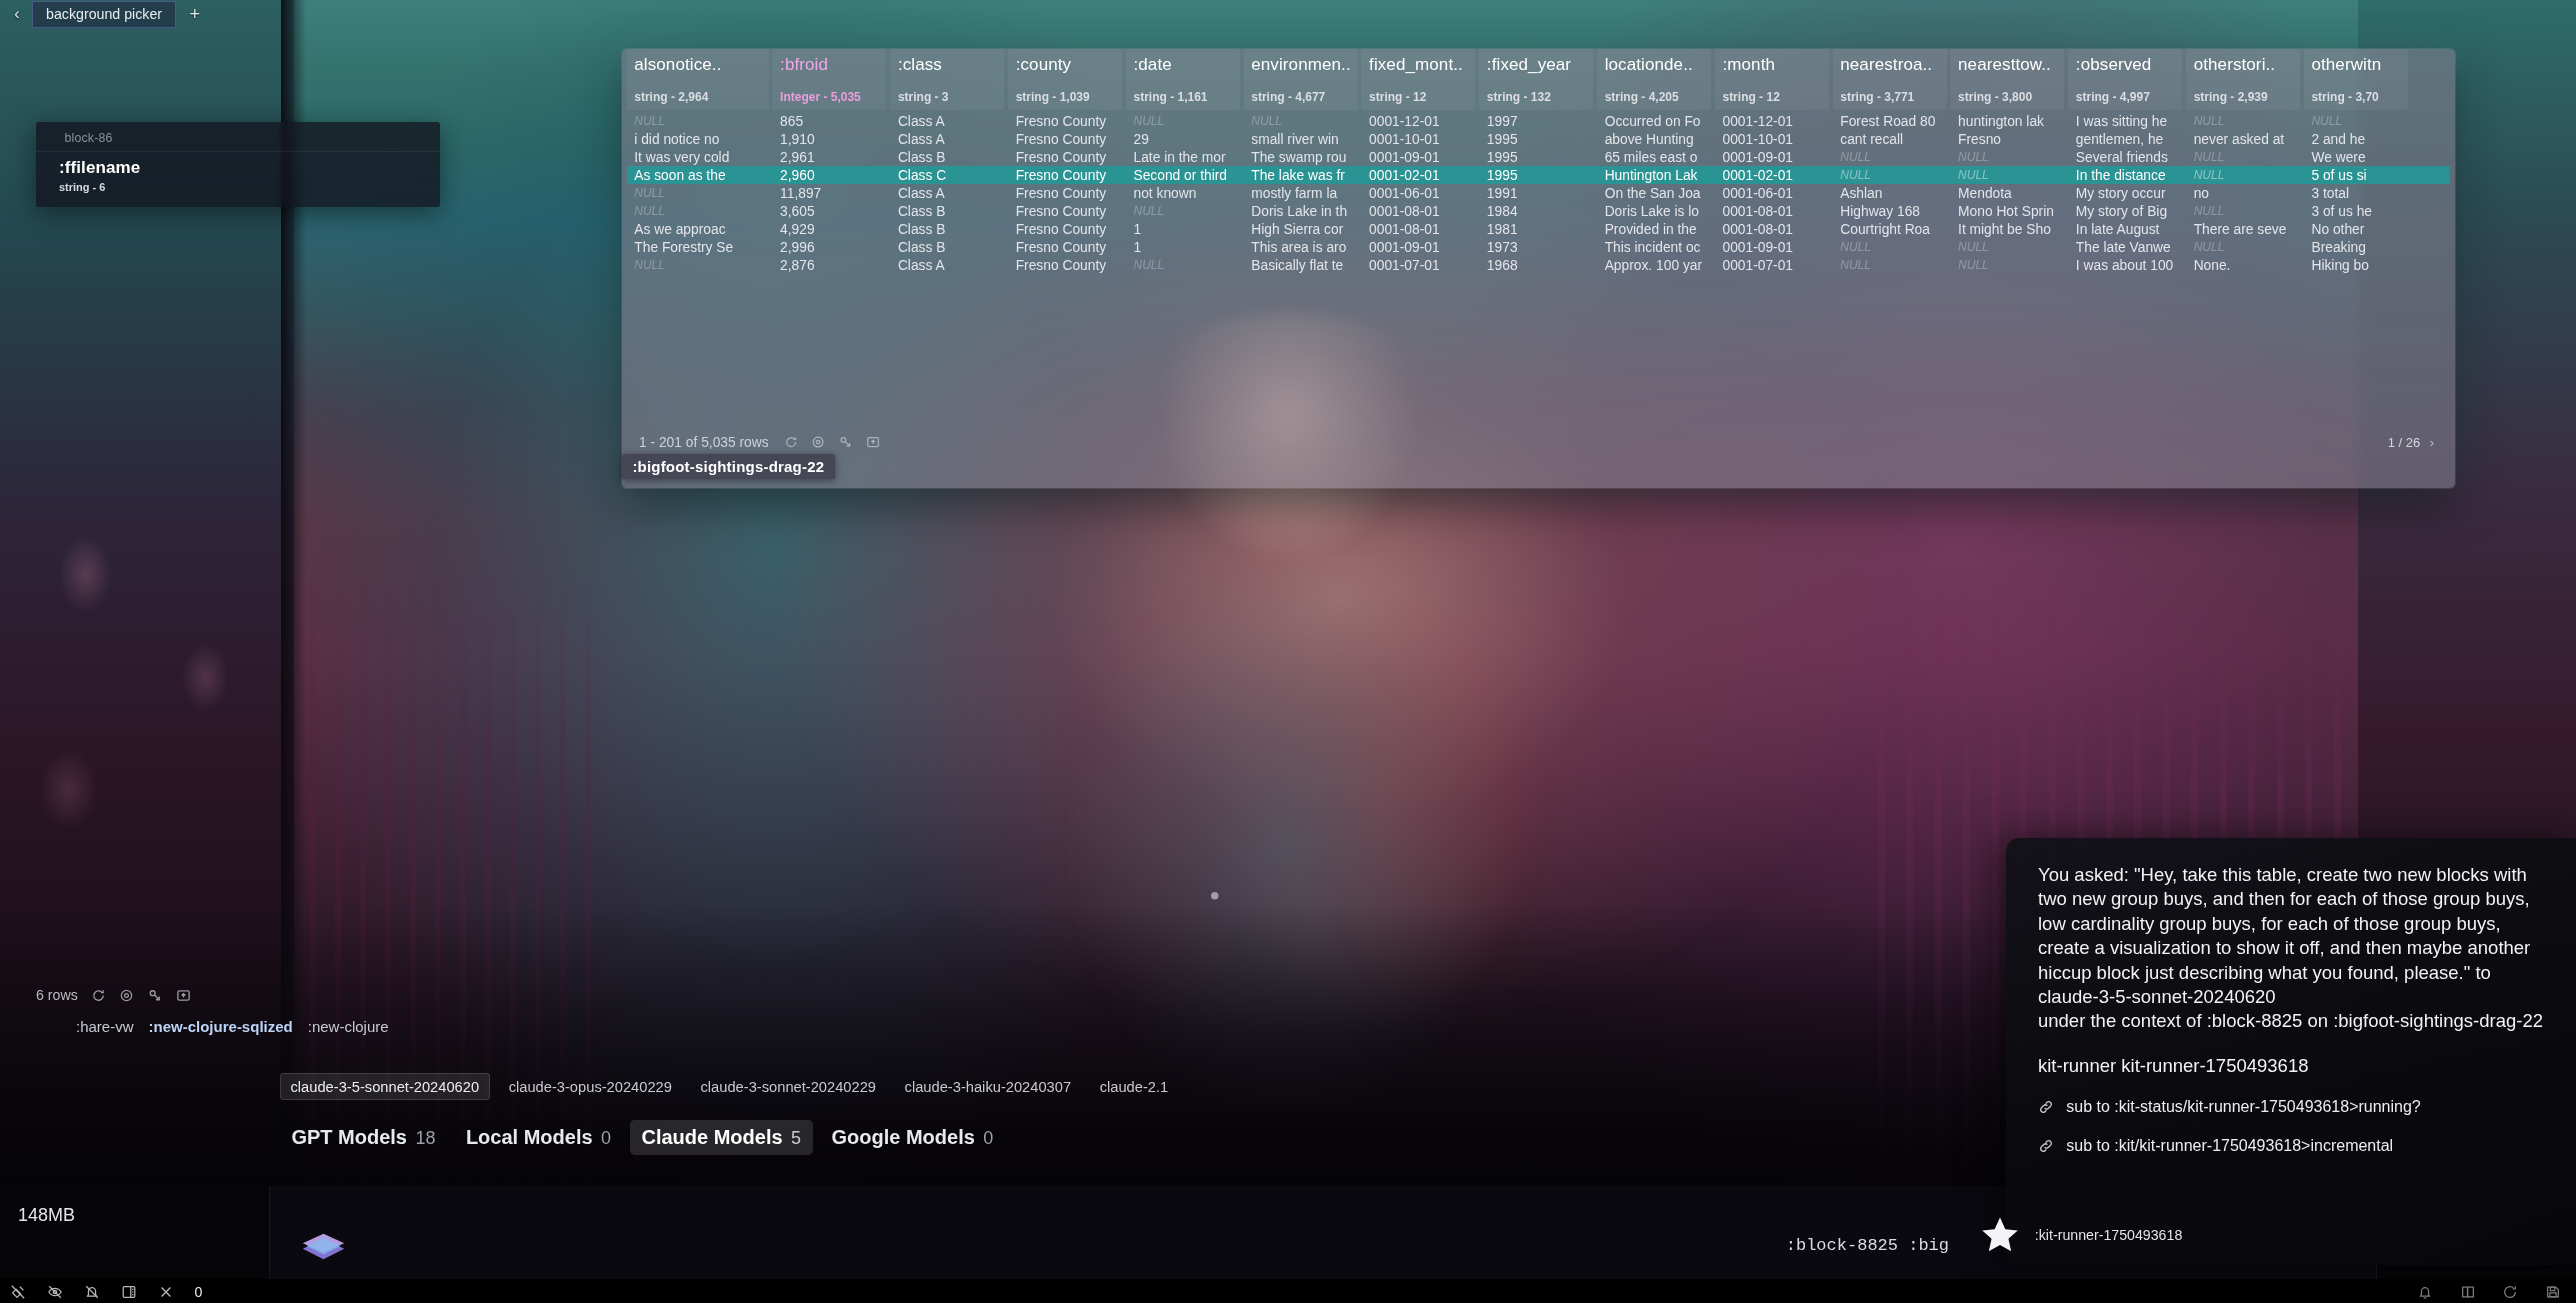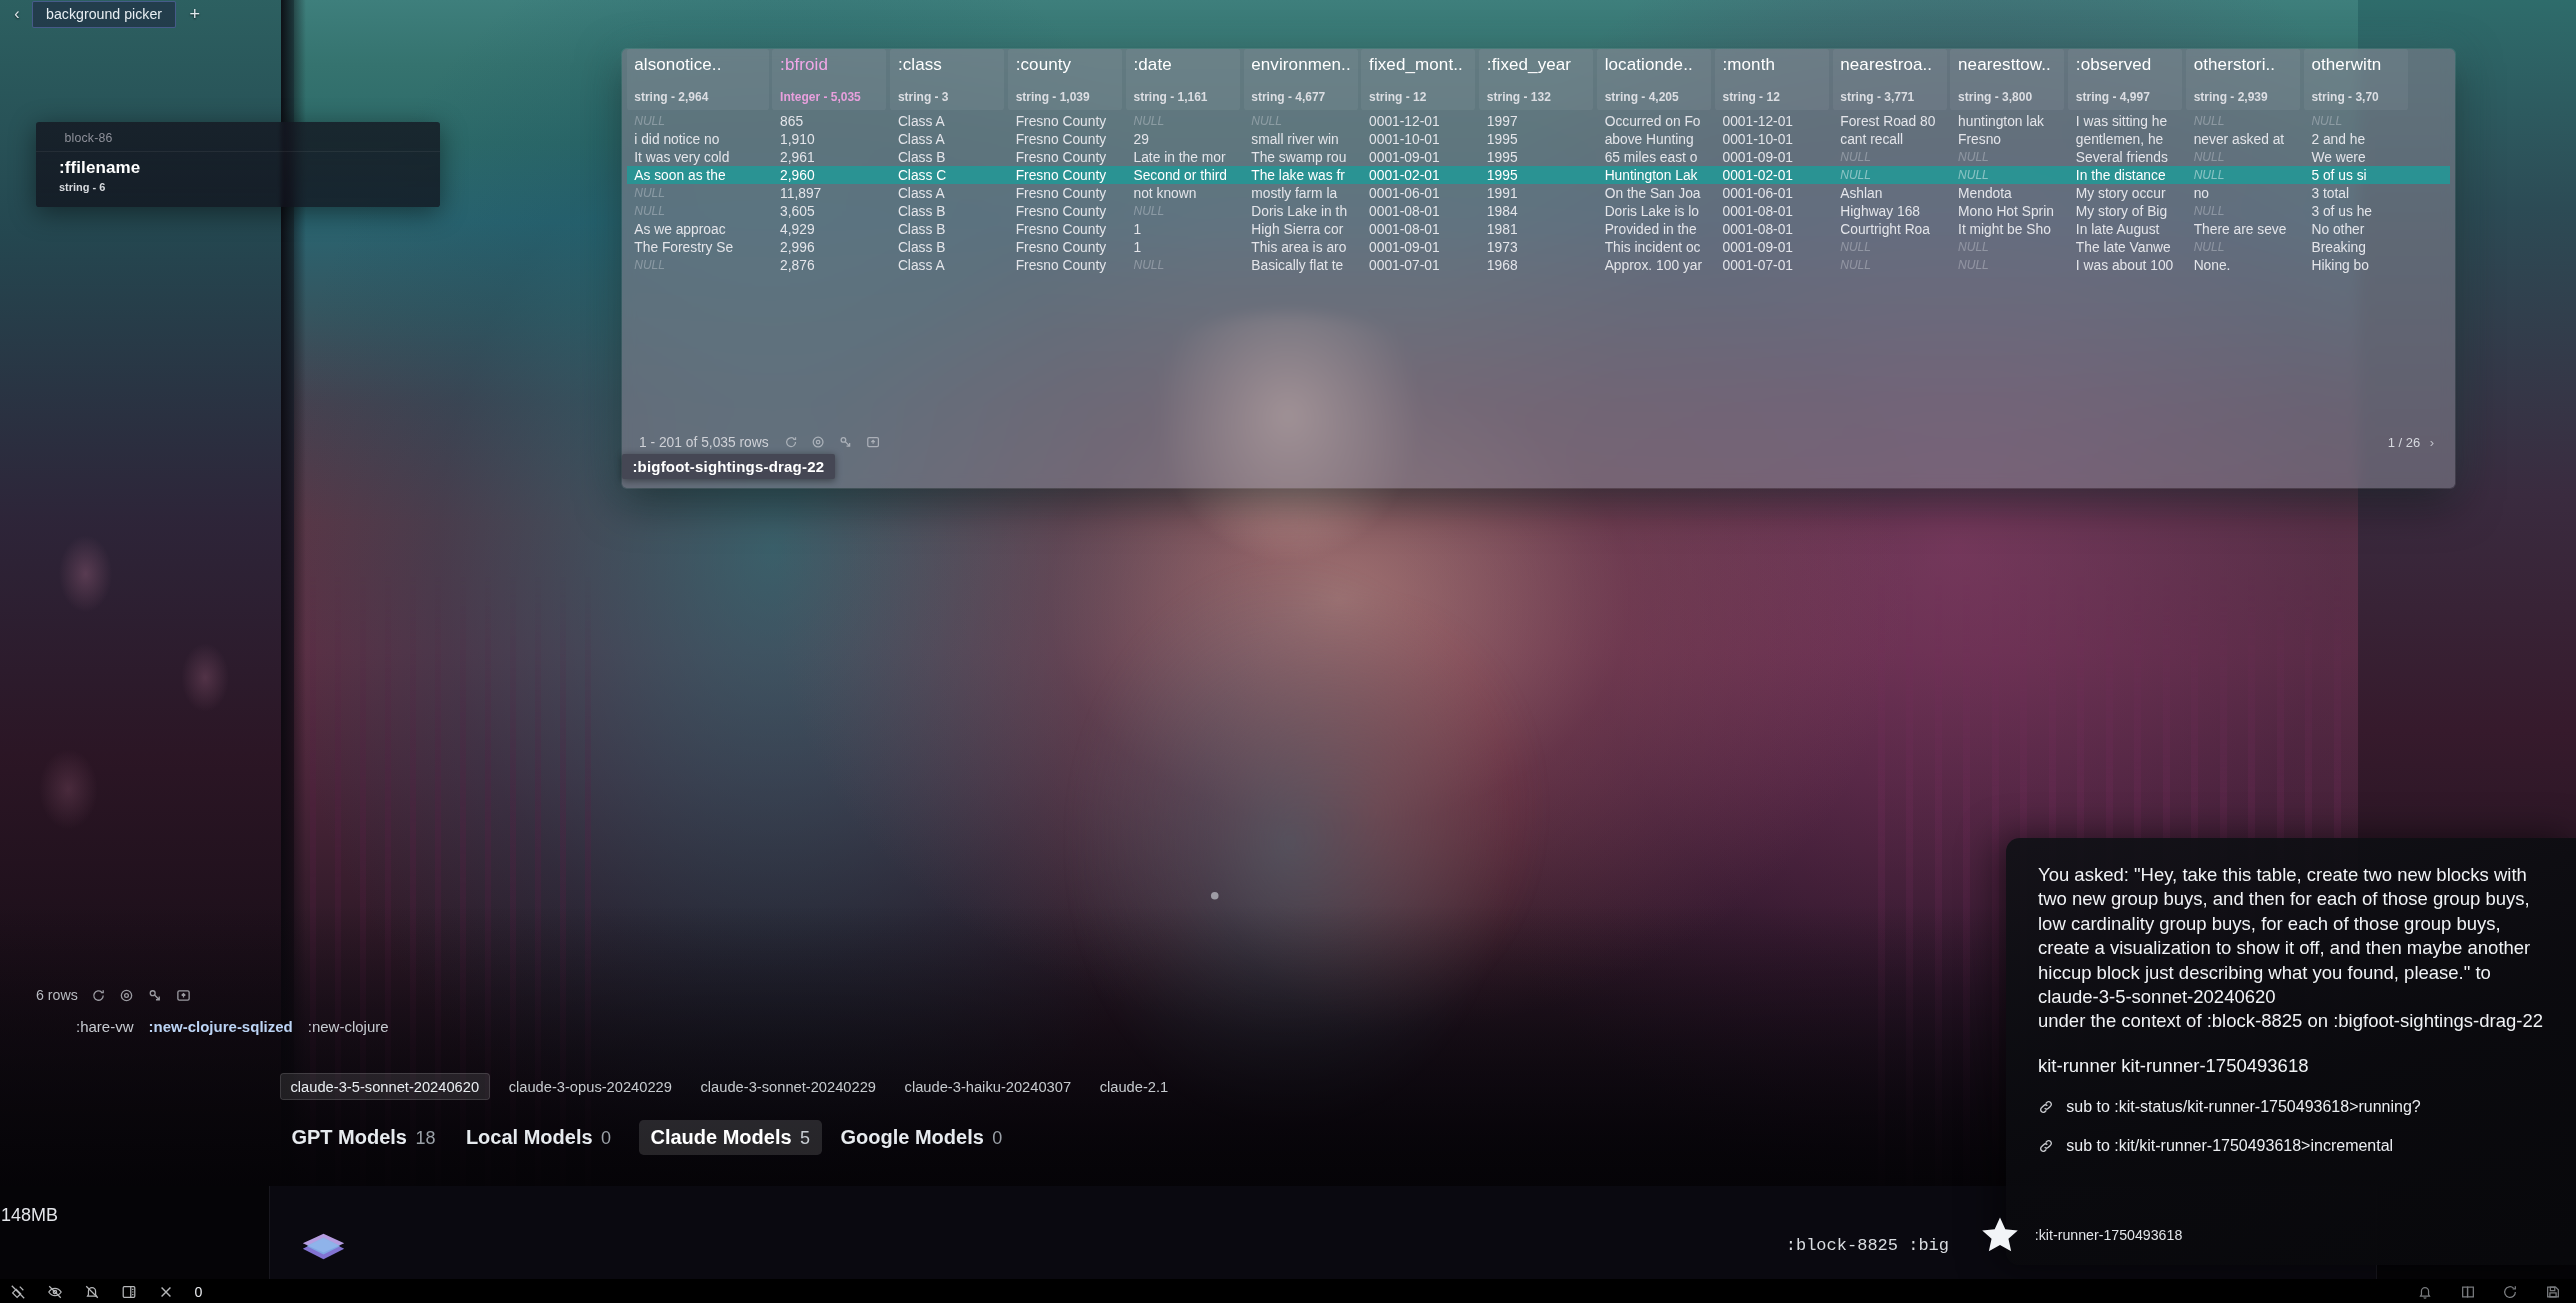--- a/index.html
+++ b/index.html
@@ -221,21 +221,21 @@
   .model-tabs {
     position: absolute; left: 280px; top: 1120px; z-index: 22;
     display: flex; gap: 7.6px; align-items: center;
   }
   .mtab {
     display: flex; gap: 8.5px; align-items: baseline;
     padding: 5.7px 11.4px 6.6px 11.4px; border-radius: 4.7px; cursor: pointer; white-space: nowrap;
   }
   .mtab-label { font-size: 20px; font-weight: 700; color: #e7ebef; }
   .mtab-count { font-size: 18px; color: #9aa0a7; }
-  .mtab.active { background: rgba(255,255,255,.13); margin-left: 9px; }
+  .mtab.active { background: rgba(255,255,255,.13); }
   .mtab.active .mtab-label { color: #ffffff; }
   .mtab.active .mtab-count { color: #c8cdd3; }
 
   
   .dock {
     position: absolute; left: 0; right: 0; bottom: 23px; height: 95px;
     background: #050407; z-index: 18;
   }
   .dock-inner {
     position: absolute; left: 269px; right: 199px; top: 0; bottom: 0;
@@ -245,21 +245,21 @@
   .dock-logo {
     position: absolute; left: 297px; bottom: 42px; width: 53px; height: 32px; z-index: 19;
   }
   .dock-ctx {
     position: absolute; right: 627px; bottom: 49px; z-index: 19;
     color: #dadde1; font-size: 17px;
     font-family: "Liberation Mono", "DejaVu Sans Mono", monospace;
     white-space: nowrap;
   }
   .mem-label {
-    position: absolute; left: 1px; bottom: 78px; z-index: 19;
+    position: absolute; left: 18px; bottom: 78px; z-index: 19;
     color: #e4e6ea; font-size: 18px;
   }
   .statusbar {
     position: absolute; left: 0; right: 0; bottom: 0; height: 25px;
     background: #000; z-index: 30;
     display: flex; align-items: center;
   }
   .sb-left { display: flex; align-items: center; gap: 21px; padding-left: 9.5px; }
   .sb-ic { opacity: .78; cursor: pointer; display: flex; align-items: center; }
   .sb-count { color: #e9ebee; font-size: 14.2px; }

